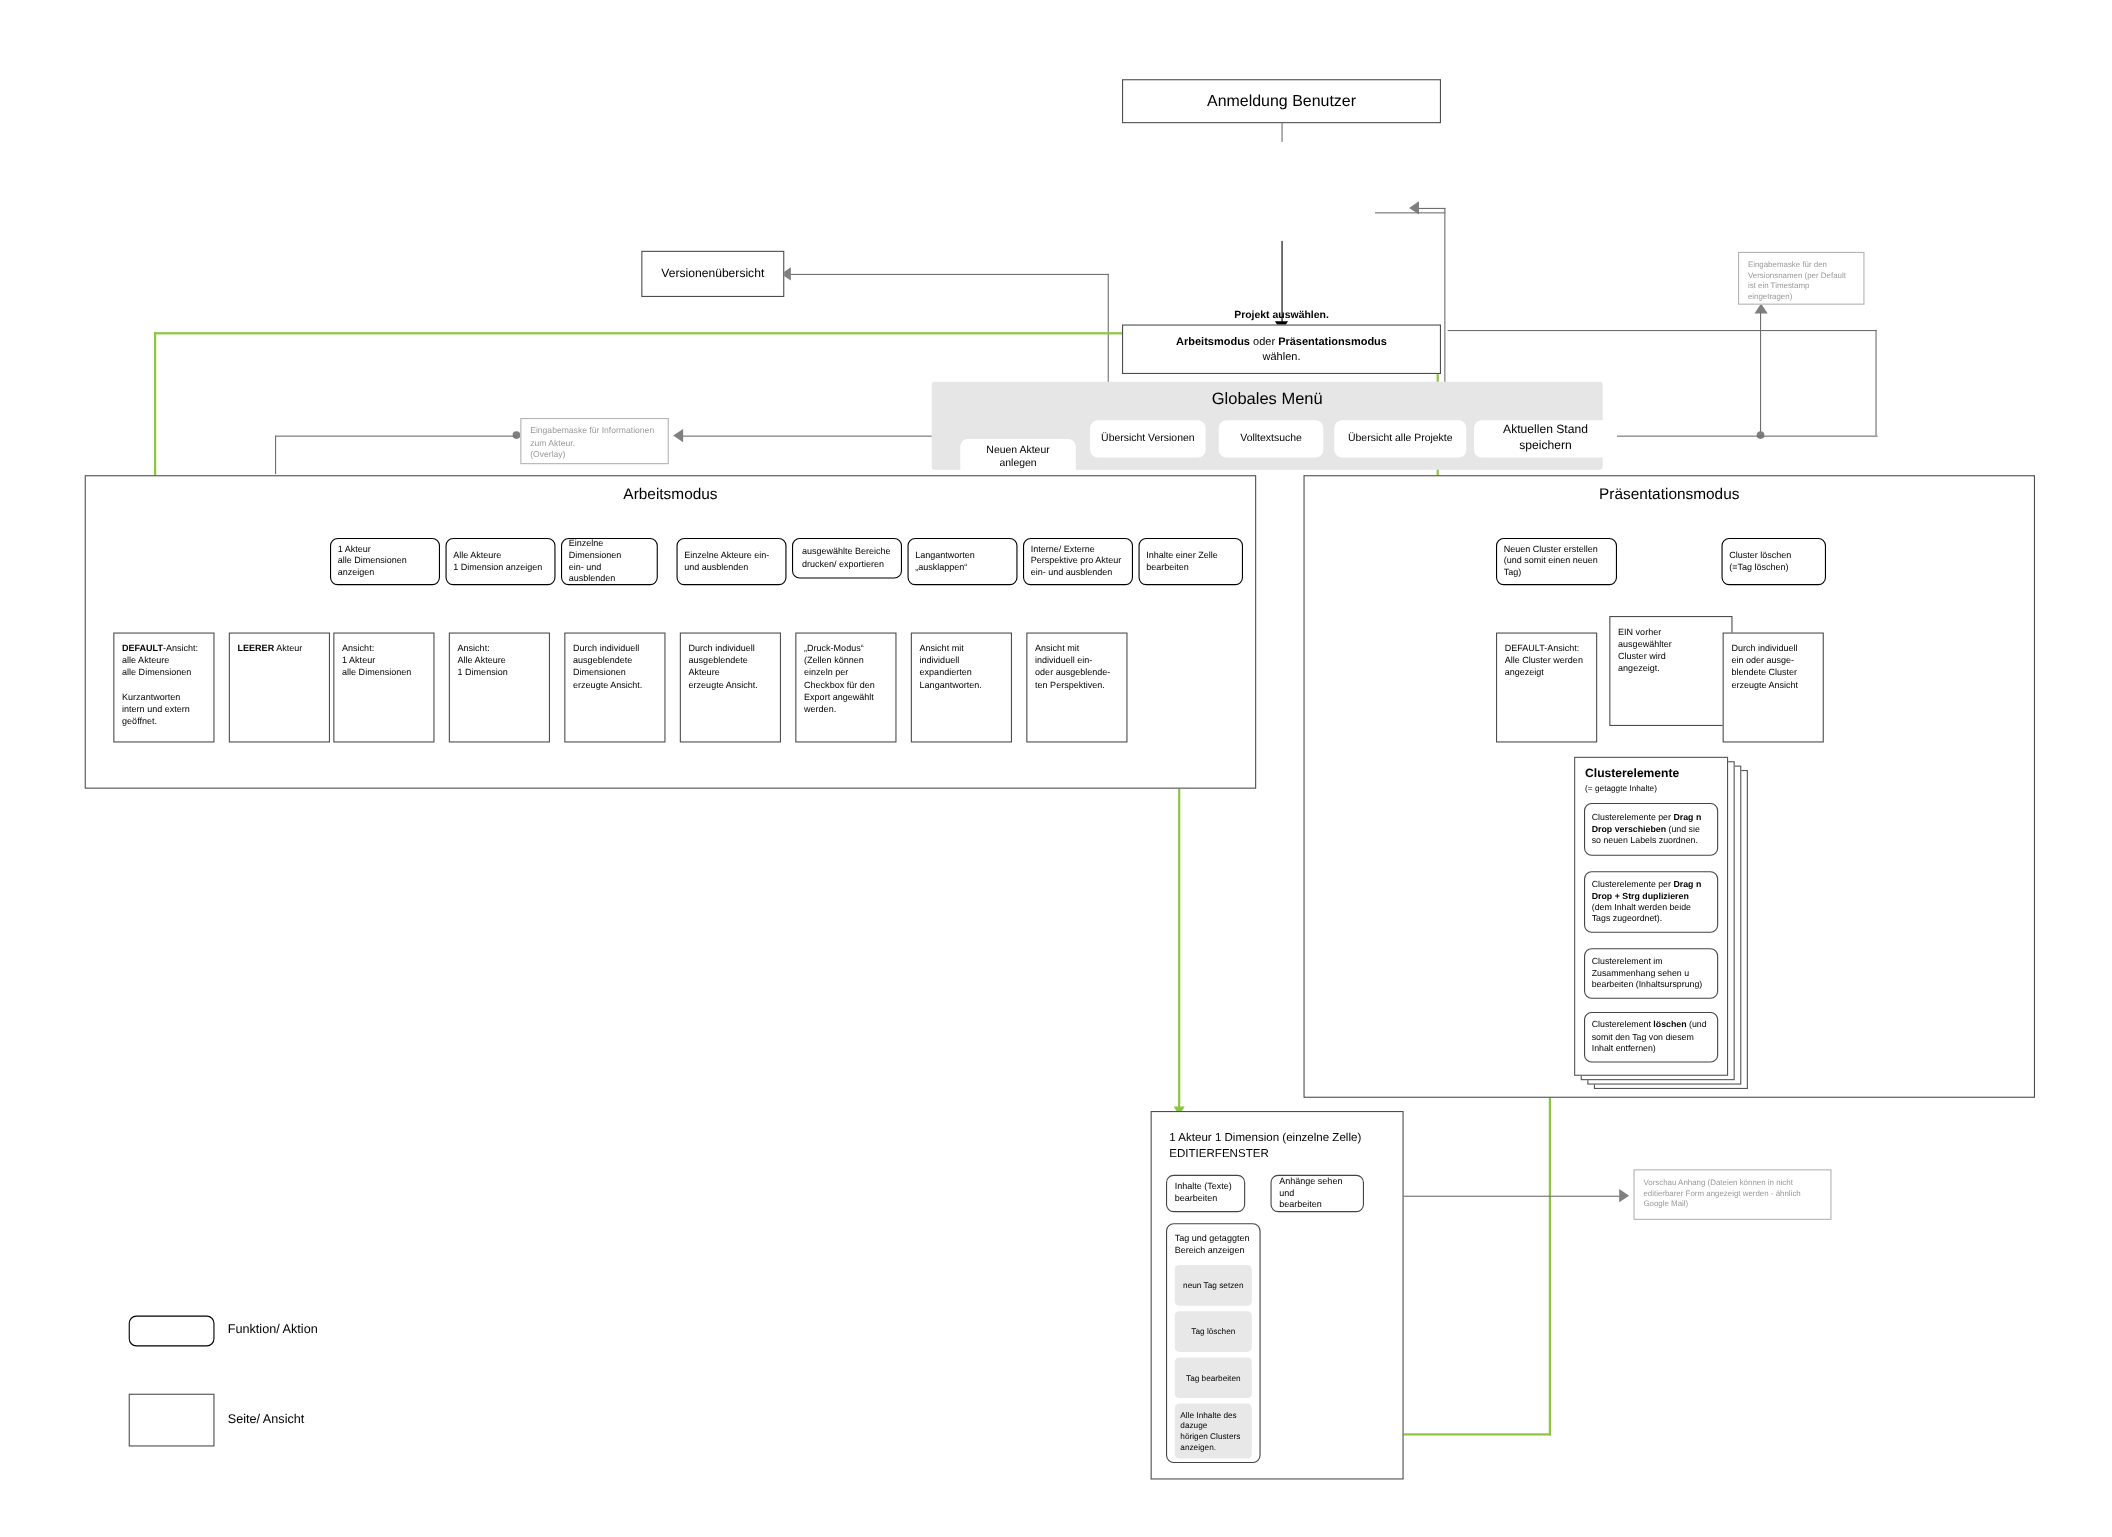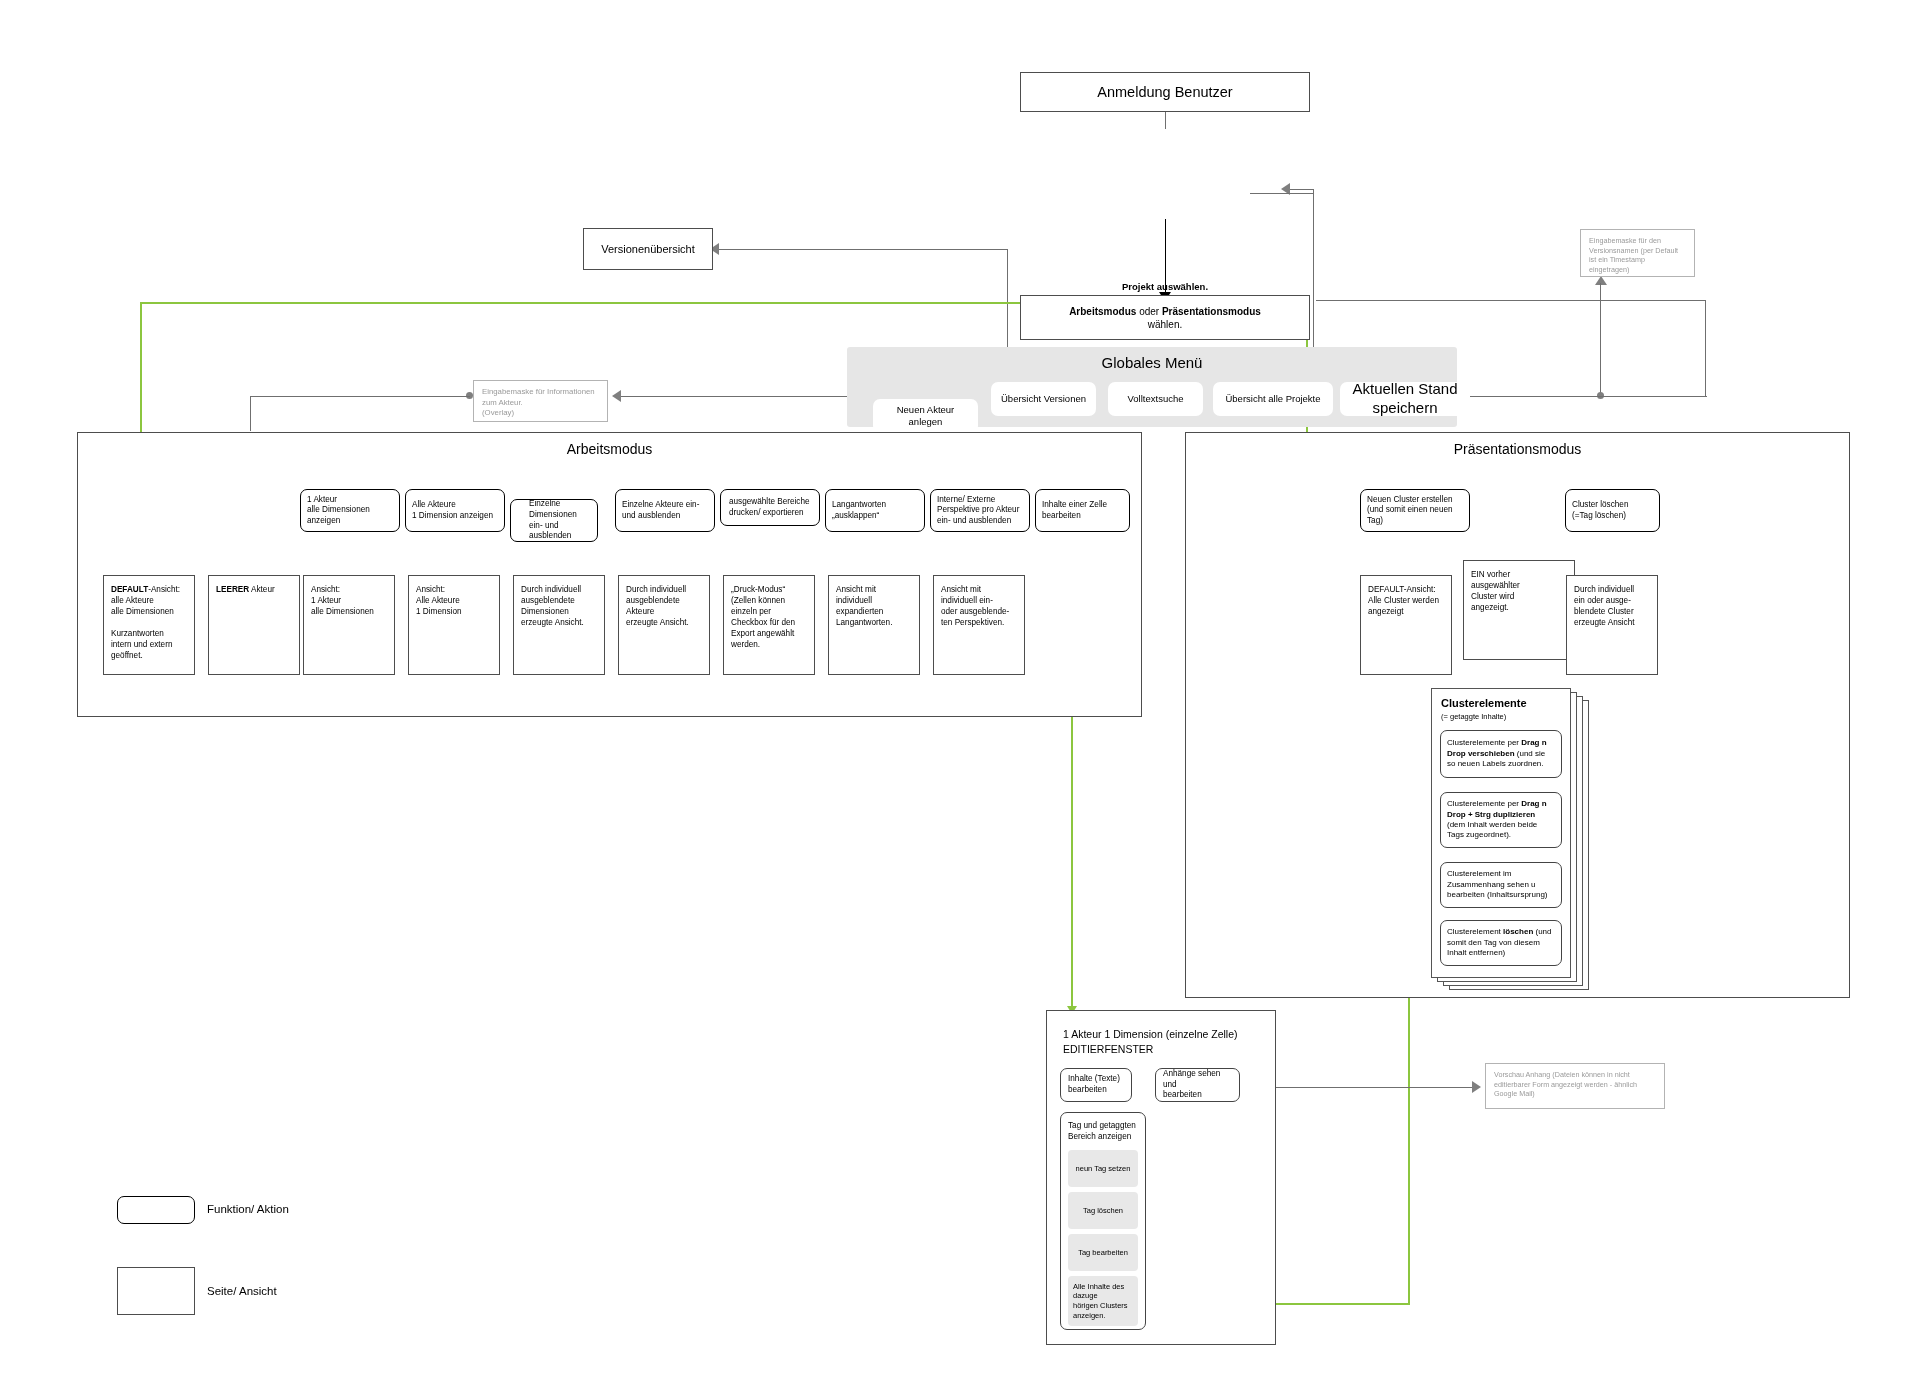--- a/index.html
+++ b/index.html
@@ -226,33 +226,33 @@
   <div class="note" style="left:1485px;top:1063px;width:180px;height:46px;font-size:7.2px;">Vorschau Anhang (Dateien können in nicht editierbarer Form angezeigt werden - ähnlich Google Mail)</div>
 
   <div class="menupanel" style="left:847px;top:347px;width:610px;height:80px;"></div>
   <div class="label ctr" style="left:847px;top:354px;width:610px;font-size:15px;">Globales Menü</div>
 
   <div class="chip" style="left:873px;top:382px;width:105px;height:34px;font-size:9.5px;white-space:pre-line;padding:0 6px;margin-top:17px;">Neuen Akteur
 anlegen</div>
   <div class="chip" style="left:991px;top:382px;width:105px;height:34px;font-size:9.5px;white-space:pre-line;padding:0 6px;">Übersicht Versionen</div>
   <div class="chip" style="left:1108px;top:382px;width:95px;height:34px;font-size:9.5px;white-space:pre-line;padding:0 6px;">Volltextsuche</div>
   <div class="chip" style="left:1213px;top:382px;width:120px;height:34px;font-size:9.5px;white-space:pre-line;padding:0 6px;">Übersicht alle Projekte</div>
-  <div class="chip" style="left:1340px;top:382px;width:130px;height:34px;font-size:15px;white-space:pre-line;padding:0 6px;text-align:center;">Aktuellen Stand speichern</div>
+  <div class="chip" style="left:1340px;top:382px;width:130px;height:34px;font-size:11px;white-space:pre-line;padding:0 6px;text-align:center;">Aktuellen Stand speichern</div>
 
   <div class="container" style="left:77px;top:432px;width:1065px;height:285px;"></div>
 
   <div class="label ctr" style="left:77px;top:276px;width:0;height:0;"></div>
   <div class="label ctr" style="left:77px;top:441px;width:1065px;font-size:14px;">Arbeitsmodus</div>
 
   <div class="node func" style="left:300px;top:489px;width:100px;height:43px;padding:0 6px;font-size:8.2px;white-space:pre-line;line-height:1.3;">1 Akteur
 alle Dimensionen
 anzeigen</div>
   <div class="node func" style="left:405px;top:489px;width:100px;height:43px;padding:0 6px;font-size:8.2px;white-space:pre-line;line-height:1.3;">Alle Akteure
 1 Dimension anzeigen</div>
-  <div class="node func" style="left:510px;top:489px;width:88px;height:43px;padding:0 18px;font-size:8.2px;white-space:pre-line;line-height:1.3;margin-top:10px;">Einzelne Dimensionen
+  <div class="node func" style="left:510px;top:489px;width:88px;height:43px;padding:0 6px;font-size:8.2px;white-space:pre-line;line-height:1.3;">Einzelne Dimensionen
 ein- und ausblenden</div>
   <div class="node func" style="left:615px;top:489px;width:100px;height:43px;padding:0 6px;font-size:8.2px;white-space:pre-line;line-height:1.3;">Einzelne Akteure ein-
 und ausblenden</div>
   <div class="node func" style="left:720px;top:489px;width:100px;height:37px;padding:0 8px;font-size:8.2px;white-space:pre-line;line-height:1.3;">ausgewählte Bereiche
 drucken/ exportieren</div>
   <div class="node func" style="left:825px;top:489px;width:100px;height:43px;padding:0 6px;font-size:8.2px;white-space:pre-line;line-height:1.3;">Langantworten
 „ausklappen“</div>
   <div class="node func" style="left:930px;top:489px;width:100px;height:43px;padding:0 6px;font-size:8.2px;white-space:pre-line;line-height:1.3;">Interne/ Externe
 Perspektive pro Akteur
 ein- und ausblenden</div>

